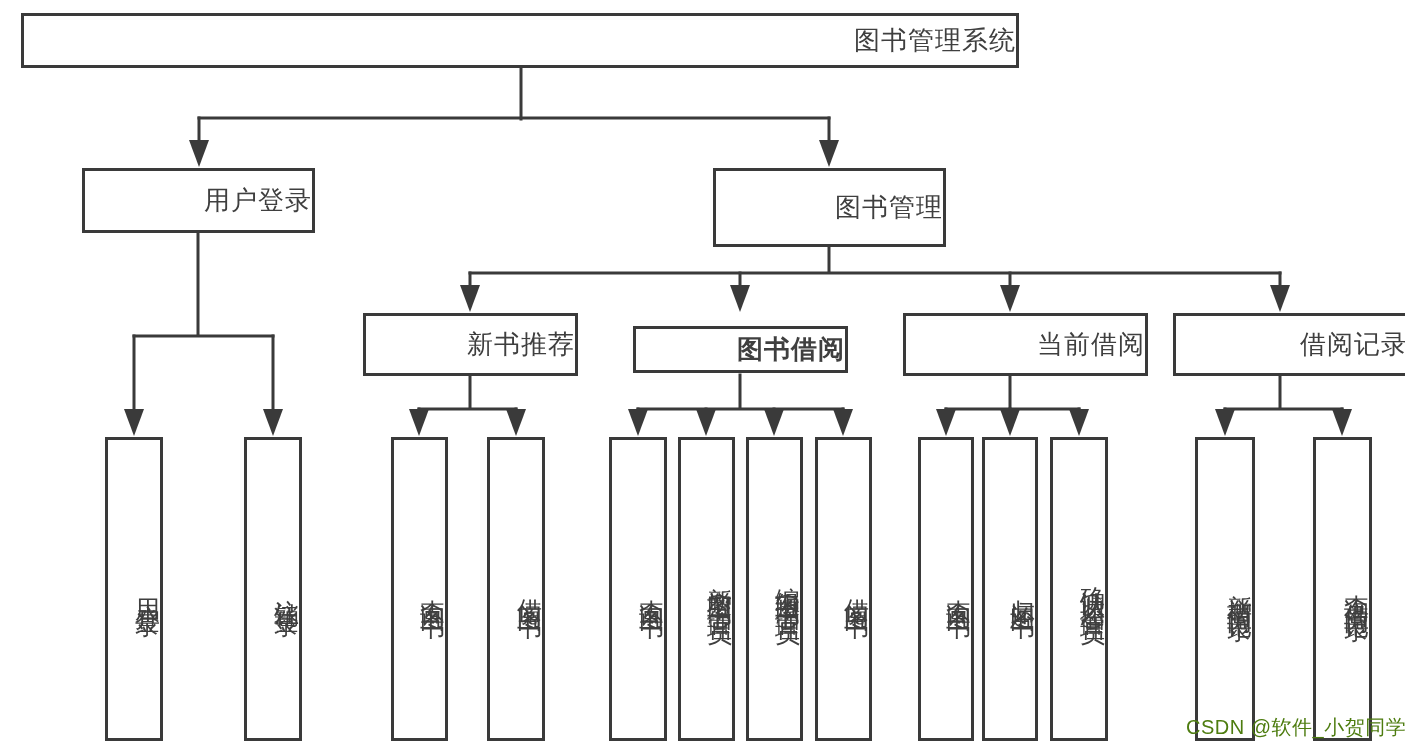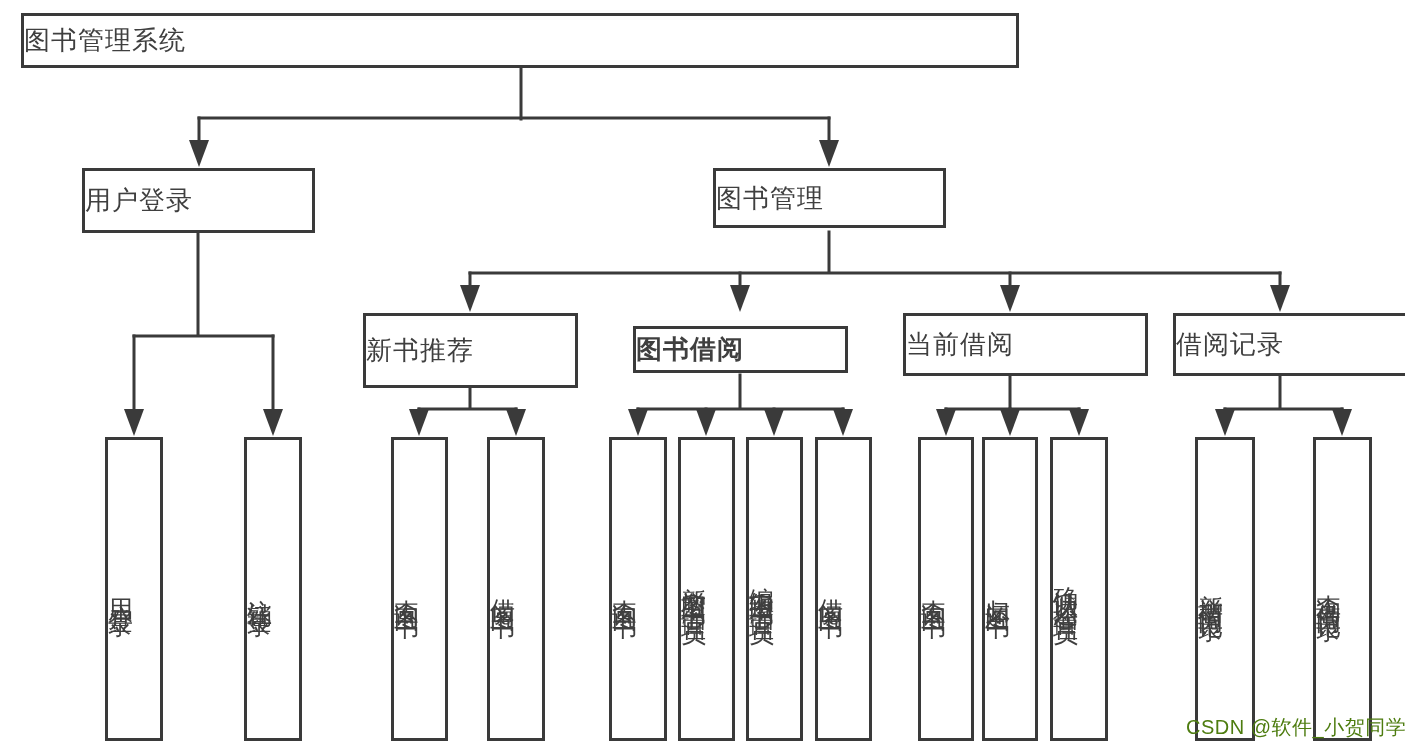--- a/index.html
+++ b/index.html
@@ -17,21 +17,21 @@
     width: 1405px; height: 747px;
     z-index: 0;
   }
   .node {
     position: absolute;
     box-sizing: border-box;
     border: 3px solid #3a3a3a;
     background: #ffffff;
     display: flex;
     align-items: center;
-    justify-content: flex-start;
+    justify-content: flex-end;
     color: #3f3f3f;
     z-index: 1;
   }
   .node.h span {
     font-size: 26px;
     letter-spacing: 1px;
     white-space: nowrap;
   }
   .node.v span {
     writing-mode: vertical-rl;
@@ -98,25 +98,25 @@
     </g>
   </svg>
 
   <div class="node h" style="left:21px; top:13px; width:998px; height:55px;">
     <span>图书管理系统</span>
   </div>
 
   <div class="node h" style="left:82px; top:168px; width:233px; height:65px;">
     <span>用户登录</span>
   </div>
-  <div class="node h" style="left:713px; top:168px; width:233px; height:60px;">
+  <div class="node h" style="left:713px; top:168px; width:233px; height:79px;">
     <span>图书管理</span>
   </div>
 
-  <div class="node h" style="left:363px; top:313px; width:215px; height:75px;">
+  <div class="node h" style="left:363px; top:313px; width:215px; height:63px;">
     <span>新书推荐</span>
   </div>
   <div class="node h" style="left:633px; top:326px; width:215px; height:47px;font-weight:bold;">
     <span>图书借阅</span>
   </div>
   <div class="node h" style="left:903px; top:313px; width:245px; height:63px;">
     <span>当前借阅</span>
   </div>
   <div class="node h" style="left:1173px; top:313px; width:238px; height:63px;">
     <span>借阅记录</span>

